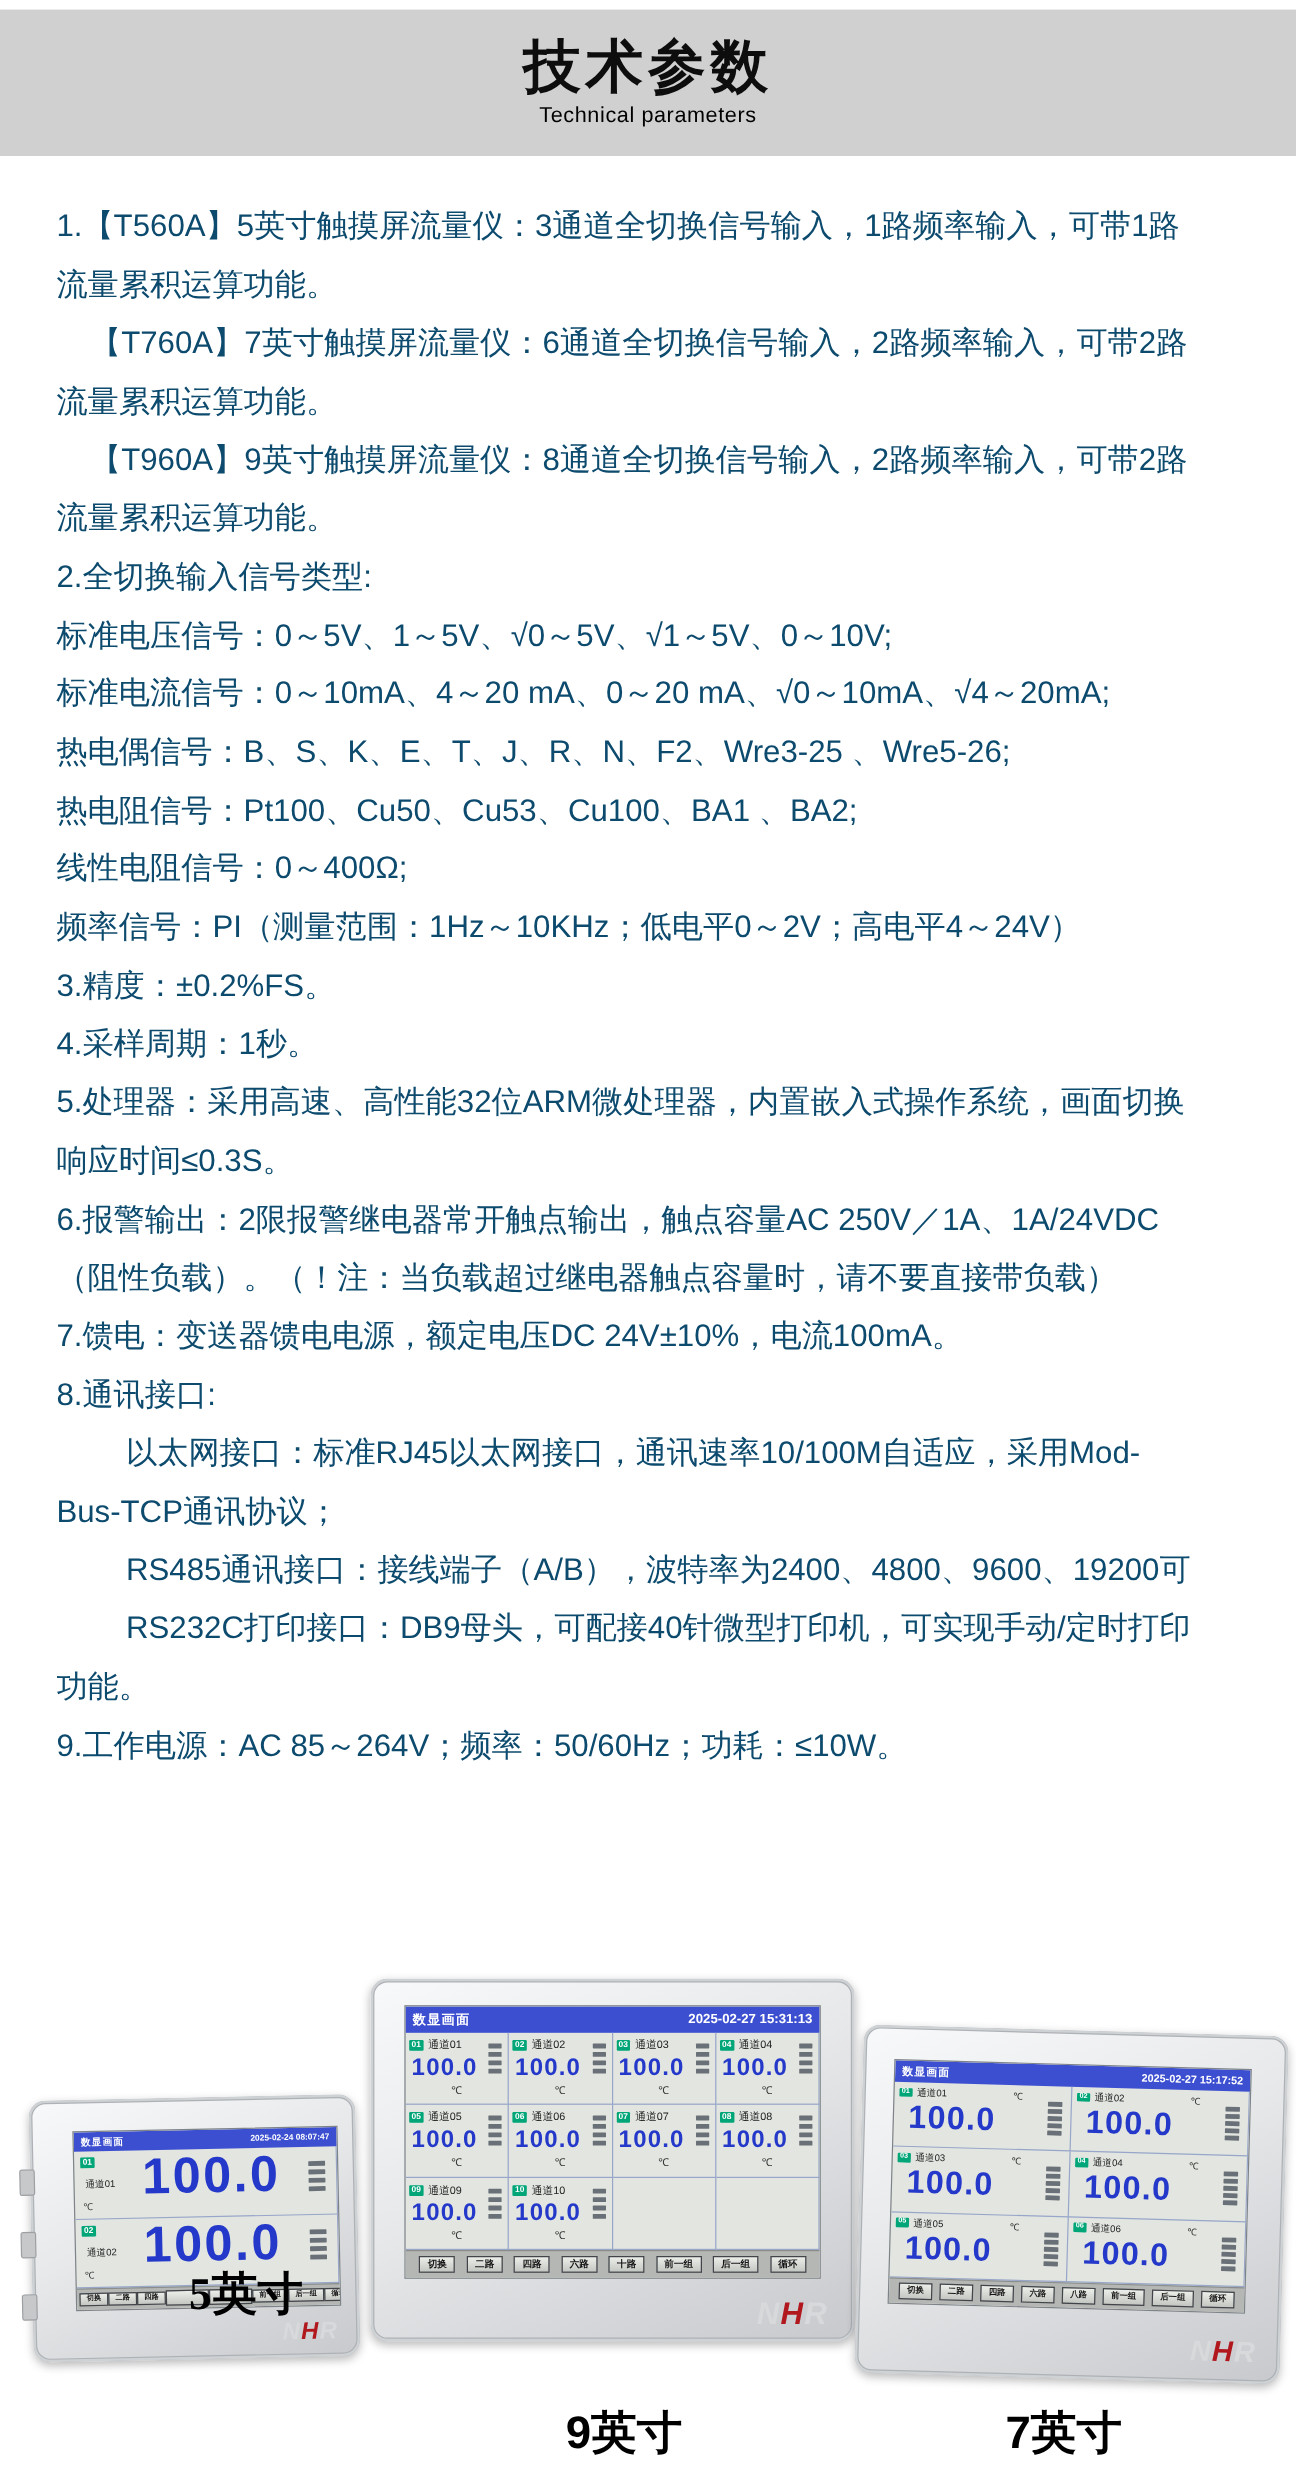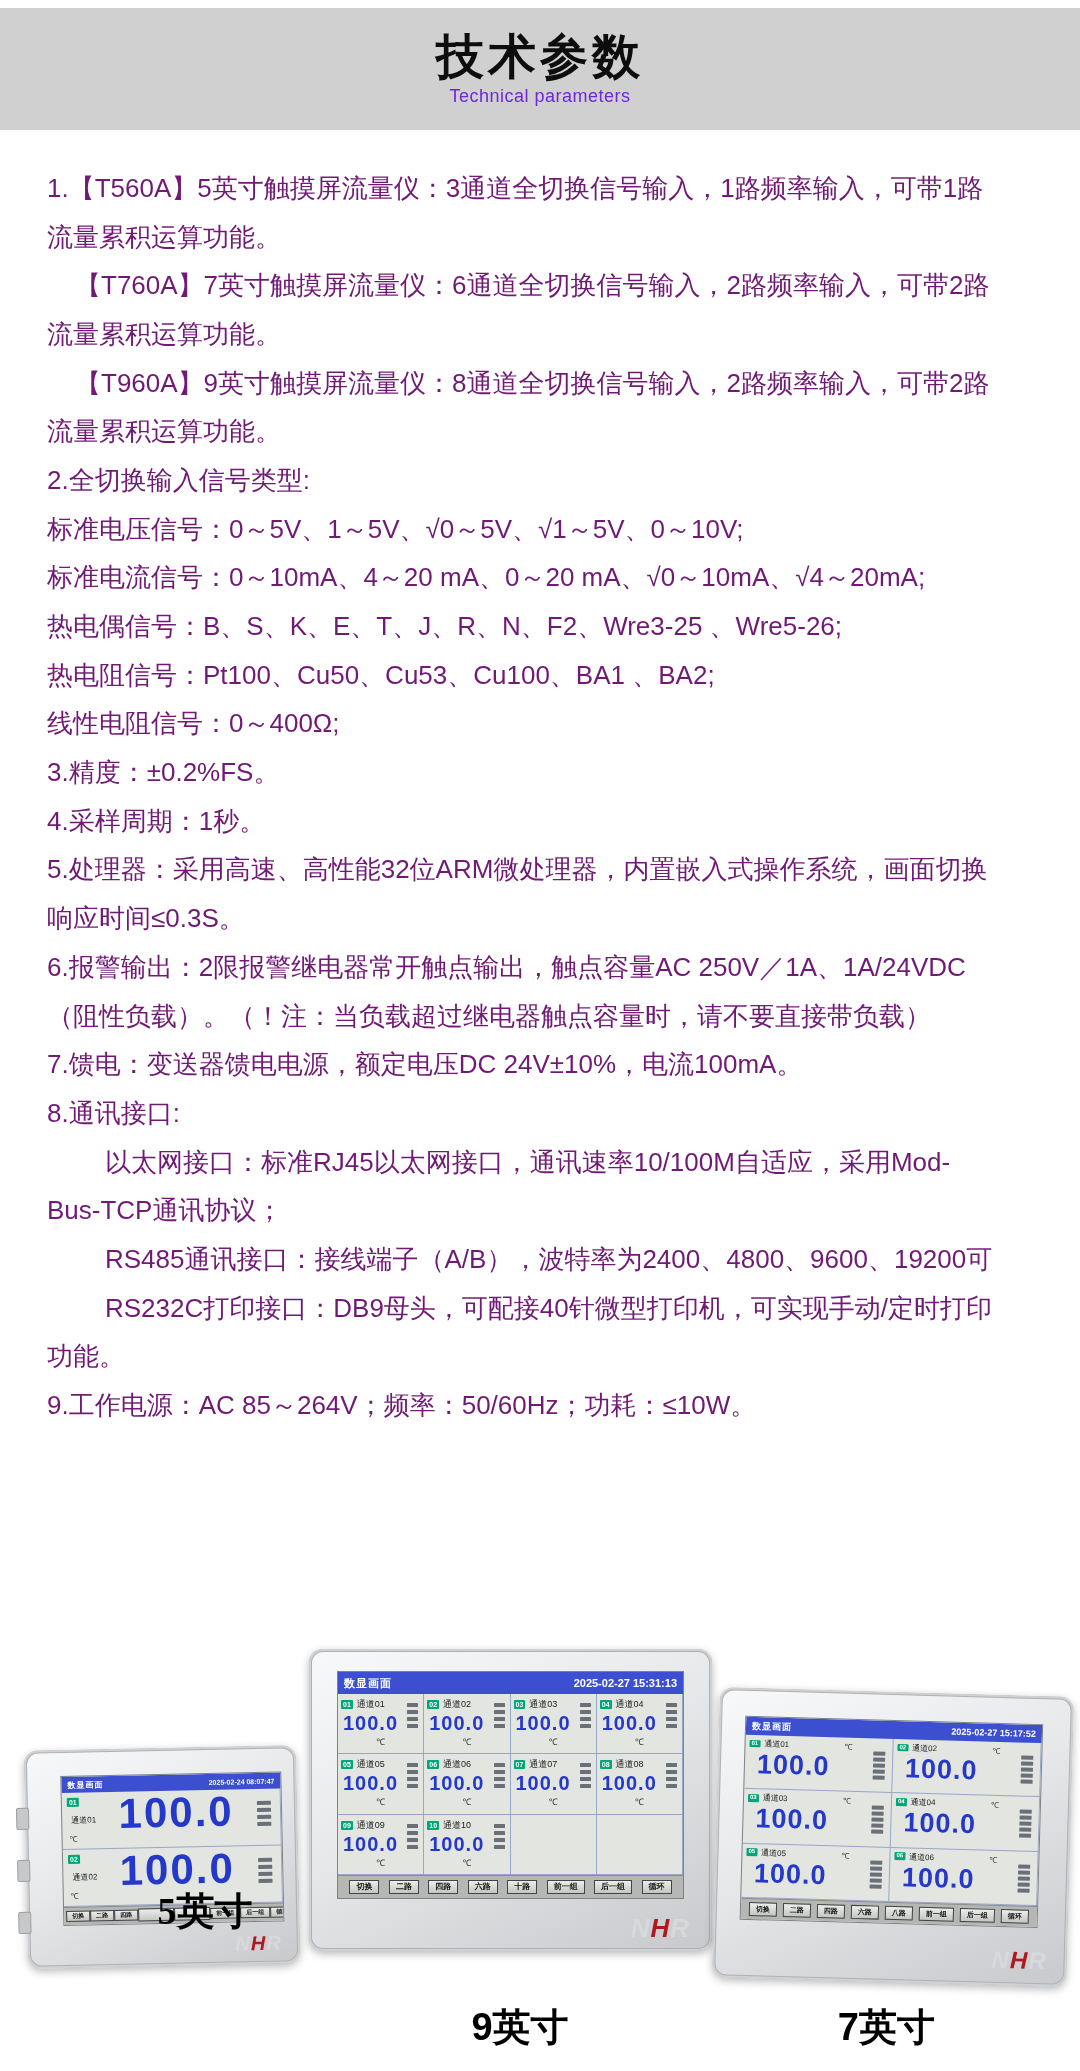--- a/index.html
+++ b/index.html
@@ -2,25 +2,25 @@
 <html><head>
 <meta charset="utf-8">
 <style>
   html,body{margin:0;padding:0;background:#ffffff;}
   .page{position:relative;width:1080px;height:2071px;background:#ffffff;overflow:hidden;
         font-family:"Liberation Sans",sans-serif;color:#0a0a0a;}
   
   .title-band{position:absolute;left:0;top:8px;width:1080px;height:122px;background:#d1d0d1;
               display:flex;flex-direction:column;align-items:center;justify-content:center;}
   .title{font-size:48px;font-weight:bold;letter-spacing:4px;color:#0d0d0d;line-height:1.1;}
-  .subtitle{font-size:18px;color:#6d28d9;margin-top:2px;letter-spacing:0.5px;}
+  .subtitle{font-size:18px;color:#000000;margin-top:2px;letter-spacing:0.5px;}
   
   .specs{position:absolute;left:47px;top:164px;width:1000px;}
   .spec-line{height:48.7px;display:flex;align-items:center;white-space:nowrap;
-             font-size:26px;color:#701a75;}
+             font-size:26px;color:#0c4a6e;}
   .indent-0{margin-left:0;}
   .indent-1{margin-left:28px;}
   .indent-2{margin-left:58px;}
   
   .device{position:absolute;border-radius:14px;
           background:linear-gradient(155deg,#f8f9fa 0%,#e6e8ea 45%,#c7c9cc 100%);
           box-shadow:0 3px 8px rgba(0,0,0,.28), inset 0 0 0 2px #cfd2d5, inset 0 0 0 3px #aeb1b5;}
   .side-tab{position:absolute;left:-9px;width:11px;height:20px;background:#c6c8ca;
             border:1px solid #9da0a3;border-radius:2px;}
   .screen{position:absolute;background:#e2e5e0;border:1px solid #7e8389;
@@ -107,20 +107,21 @@
       <div class="spec-line indent-1">【T760A】7英寸触摸屏流量仪：6通道全切换信号输入，2路频率输入，可带2路</div>
       <div class="spec-line indent-0">流量累积运算功能。</div>
       <div class="spec-line indent-1">【T960A】9英寸触摸屏流量仪：8通道全切换信号输入，2路频率输入，可带2路</div>
       <div class="spec-line indent-0">流量累积运算功能。</div>
       <div class="spec-line indent-0">2.全切换输入信号类型:</div>
       <div class="spec-line indent-0">标准电压信号：0～5V、1～5V、√0～5V、√1～5V、0～10V;</div>
       <div class="spec-line indent-0">标准电流信号：0～10mA、4～20 mA、0～20 mA、√0～10mA、√4～20mA;</div>
       <div class="spec-line indent-0">热电偶信号：B、S、K、E、T、J、R、N、F2、Wre3-25 、Wre5-26;</div>
       <div class="spec-line indent-0">热电阻信号：Pt100、Cu50、Cu53、Cu100、BA1 、BA2;</div>
       <div class="spec-line indent-0">线性电阻信号：0～400Ω;</div>
+      <div class="spec-line indent-0">频率信号：PI（测量范围：1Hz～10KHz；低电平0～2V；高电平4～24V）</div>
       <div class="spec-line indent-0">3.精度：±0.2%FS。</div>
       <div class="spec-line indent-0">4.采样周期：1秒。</div>
       <div class="spec-line indent-0">5.处理器：采用高速、高性能32位ARM微处理器，内置嵌入式操作系统，画面切换</div>
       <div class="spec-line indent-0">响应时间≤0.3S。</div>
       <div class="spec-line indent-0">6.报警输出：2限报警继电器常开触点输出，触点容量AC 250V／1A、1A/24VDC</div>
       <div class="spec-line indent-0">（阻性负载）。（！注：当负载超过继电器触点容量时，请不要直接带负载）</div>
       <div class="spec-line indent-0">7.馈电：变送器馈电电源，额定电压DC 24V±10%，电流100mA。</div>
       <div class="spec-line indent-0">8.通讯接口:</div>
       <div class="spec-line indent-2">以太网接口：标准RJ45以太网接口，通讯速率10/100M自适应，采用Mod-</div>
       <div class="spec-line indent-0">Bus-TCP通讯协议；</div>

